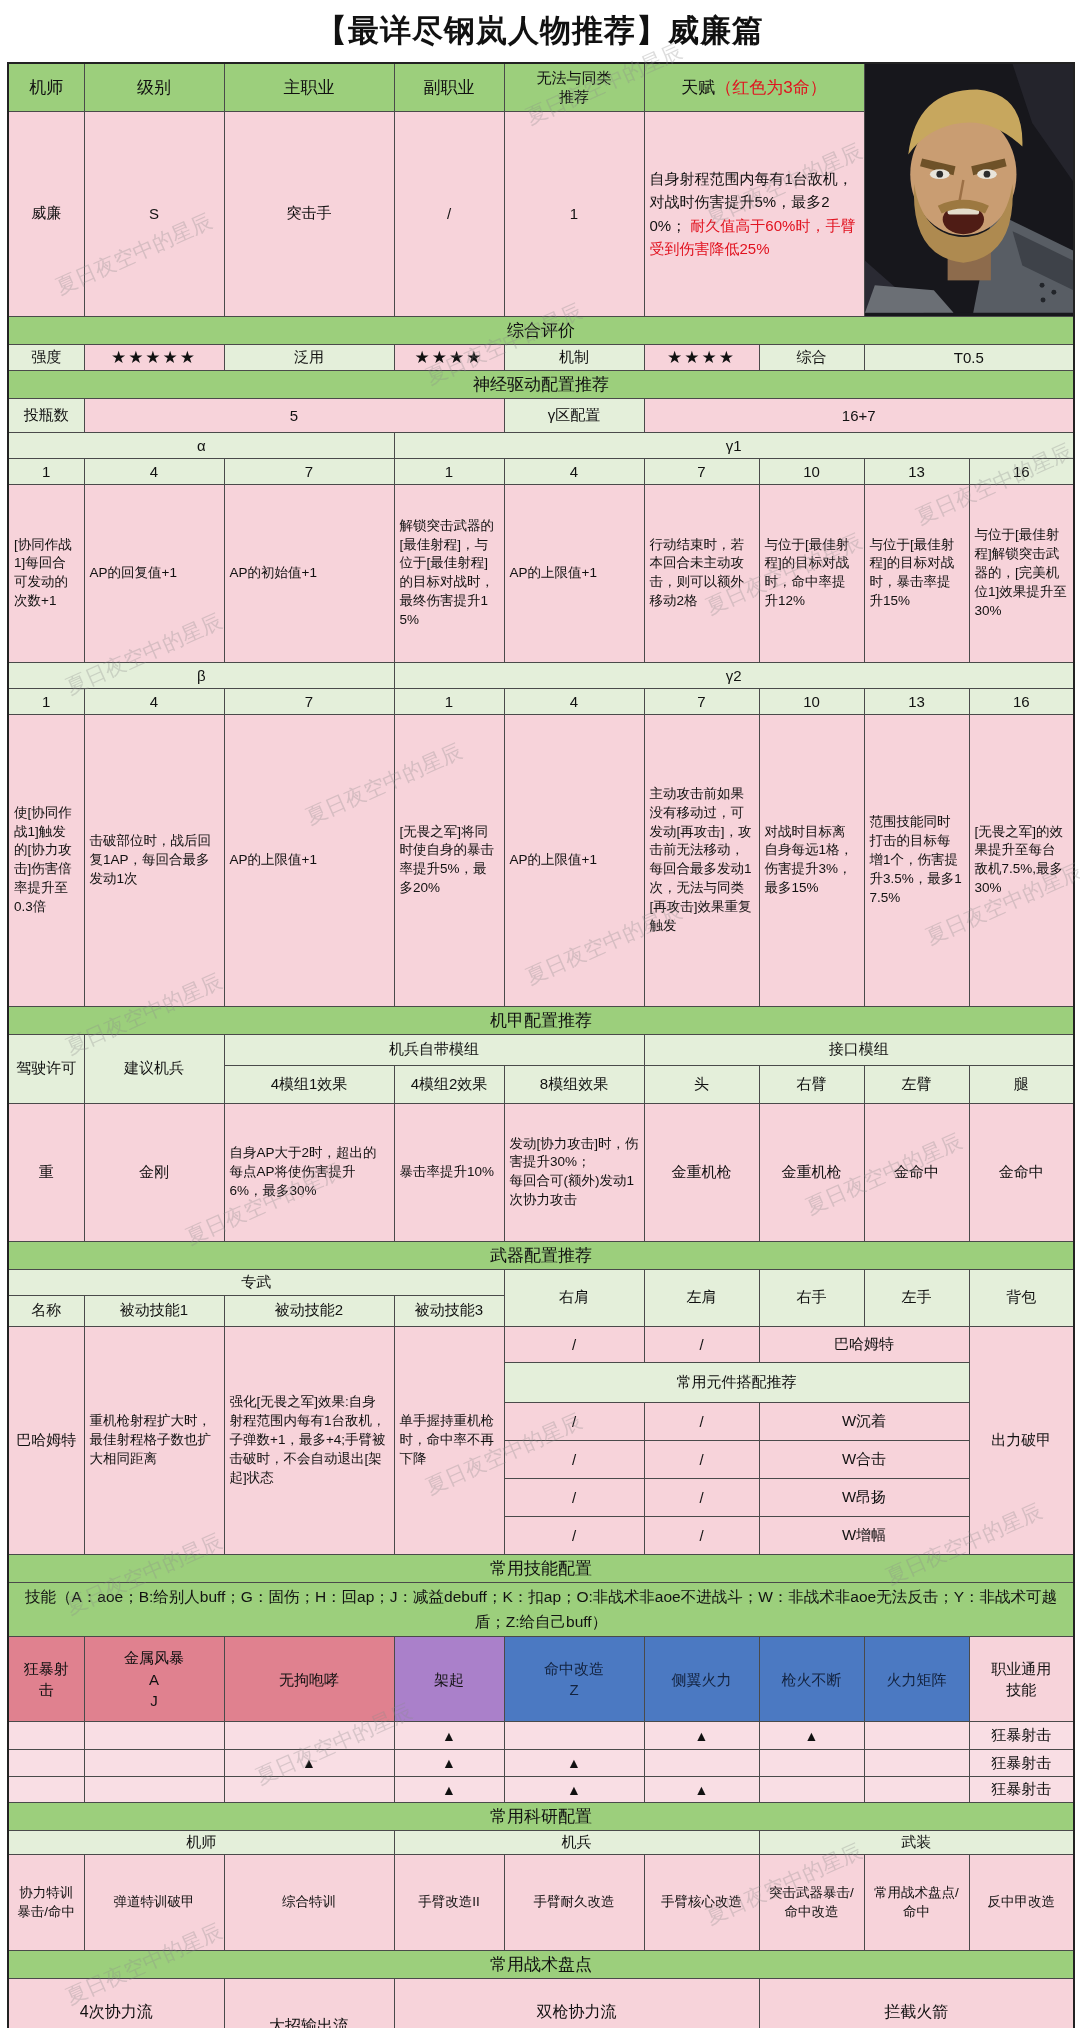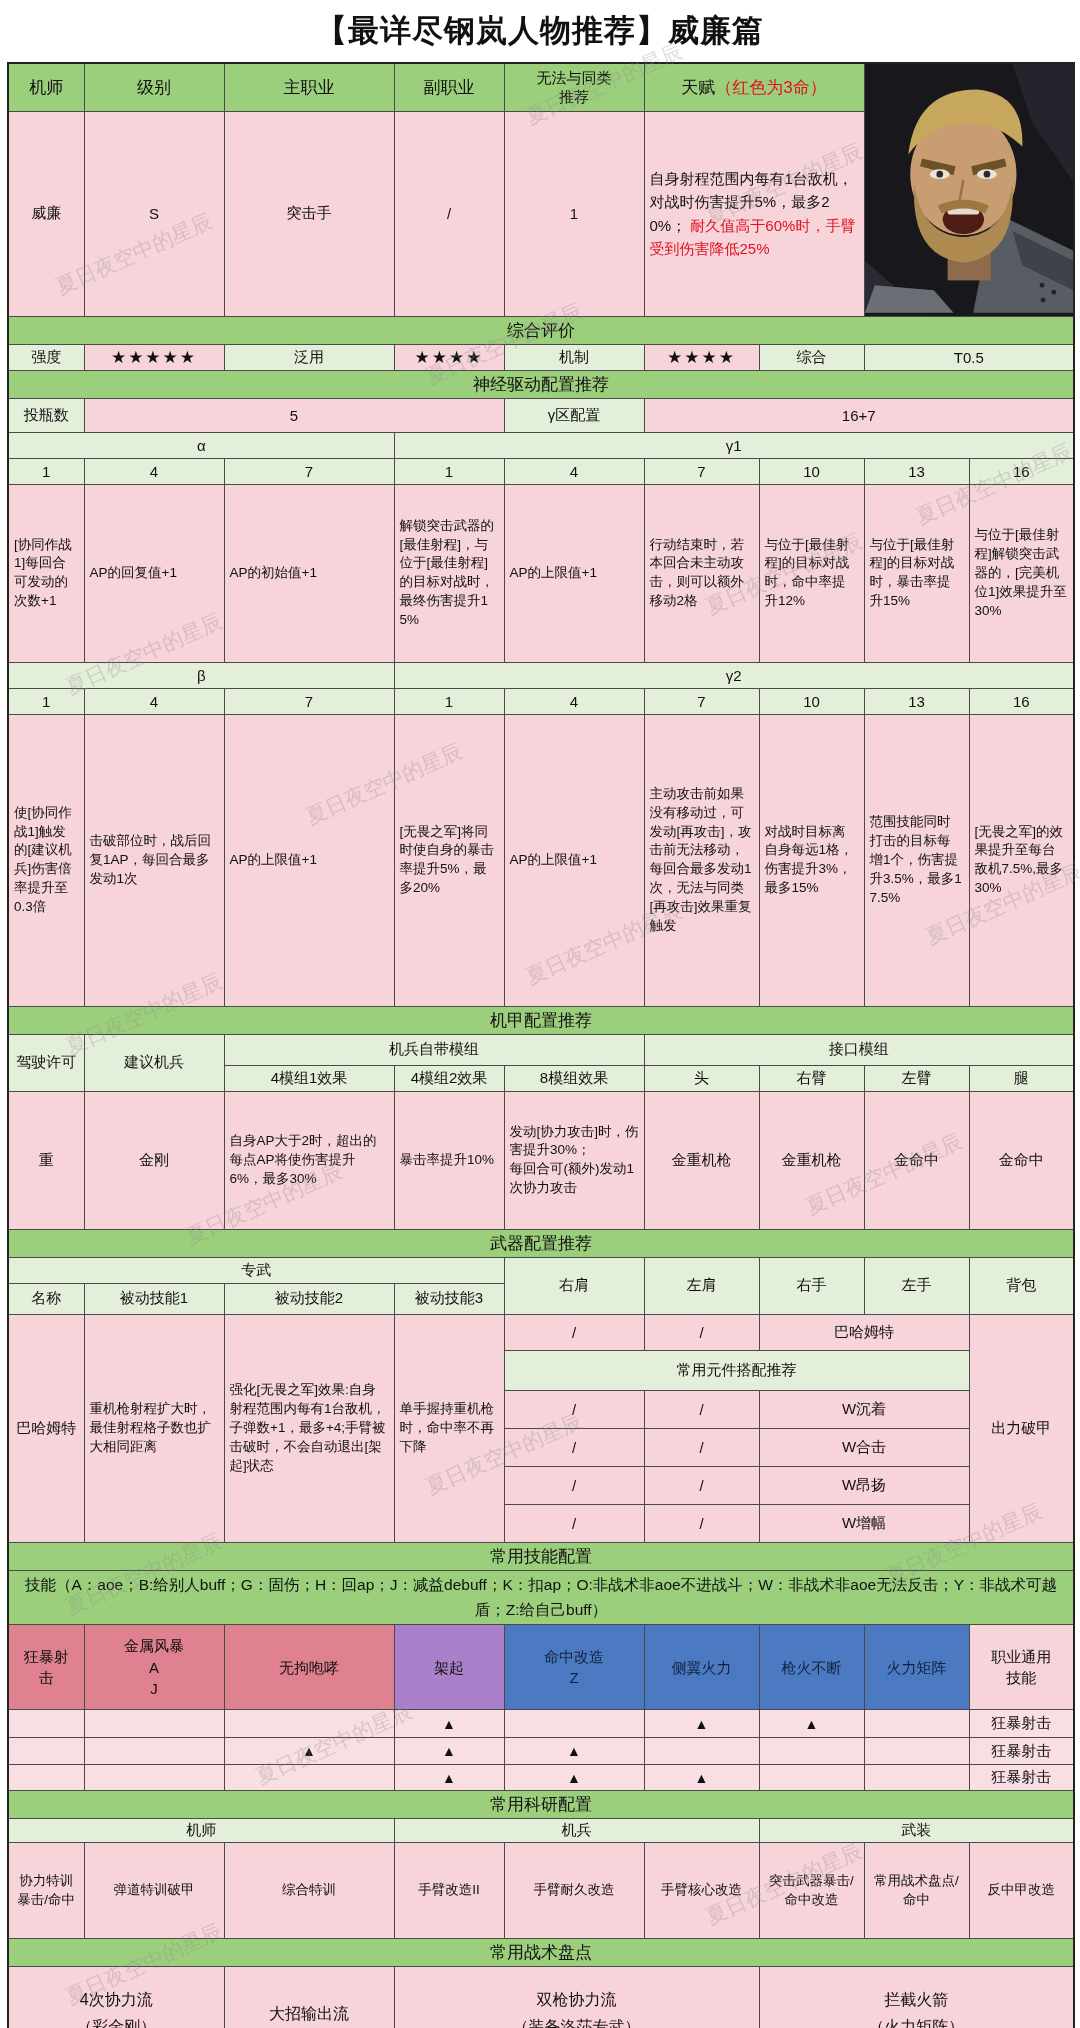--- a/index.html
+++ b/index.html
@@ -184,42 +184,42 @@
     <td class="lg">4</td>
     <td class="lg">7</td>
     <td class="lg">1</td>
     <td class="lg">4</td>
     <td class="lg">7</td>
     <td class="lg">10</td>
     <td class="lg">13</td>
     <td class="lg">16</td>
   </tr>
   <tr style="height:292px">
-    <td class="pink desc">使[协同作战1]触发的[建议机兵]伤害倍率提升至0.3倍</td>
+    <td class="pink desc">使[协同作战1]触发的[协力攻击]伤害倍率提升至0.3倍</td>
     <td class="pink desc">击破部位时，战后回复1AP，每回合最多发动1次</td>
     <td class="pink desc">AP的上限值+1</td>
     <td class="pink desc">[无畏之军]将同时使自身的暴击率提升5%，最多20%</td>
     <td class="pink desc">AP的上限值+1</td>
     <td class="pink desc">主动攻击前如果没有移动过，可发动[再攻击]，攻击前无法移动，每回合最多发动1次，无法与同类[再攻击]效果重复触发</td>
     <td class="pink desc">对战时目标离自身每远1格，伤害提升3%，最多15%</td>
     <td class="pink desc">范围技能同时打击的目标每增1个，伤害提升3.5%，最多17.5%</td>
     <td class="pink desc">[无畏之军]的效果提升至每台敌机7.5%,最多30%</td>
   </tr>
 
   <tr style="height:27px">
         <td class="band" colspan="9">机甲配置推荐</td>
       </tr>
 
   <tr style="height:31px">
     <td class="lg" rowspan="2">驾驶许可</td>
     <td class="lg" rowspan="2">建议机兵</td>
     <td class="lg" colspan="3">机兵自带模组</td>
     <td class="lg" colspan="4">接口模组</td>
   </tr>
-  <tr style="height:26px">
+  <tr style="height:38px">
     <td class="lg">4模组1效果</td>
     <td class="lg">4模组2效果</td>
     <td class="lg">8模组效果</td>
     <td class="lg">头</td>
     <td class="lg">右臂</td>
     <td class="lg">左臂</td>
     <td class="lg">腿</td>
   </tr>
   <tr style="height:138px">
     <td class="pink">重</td>

